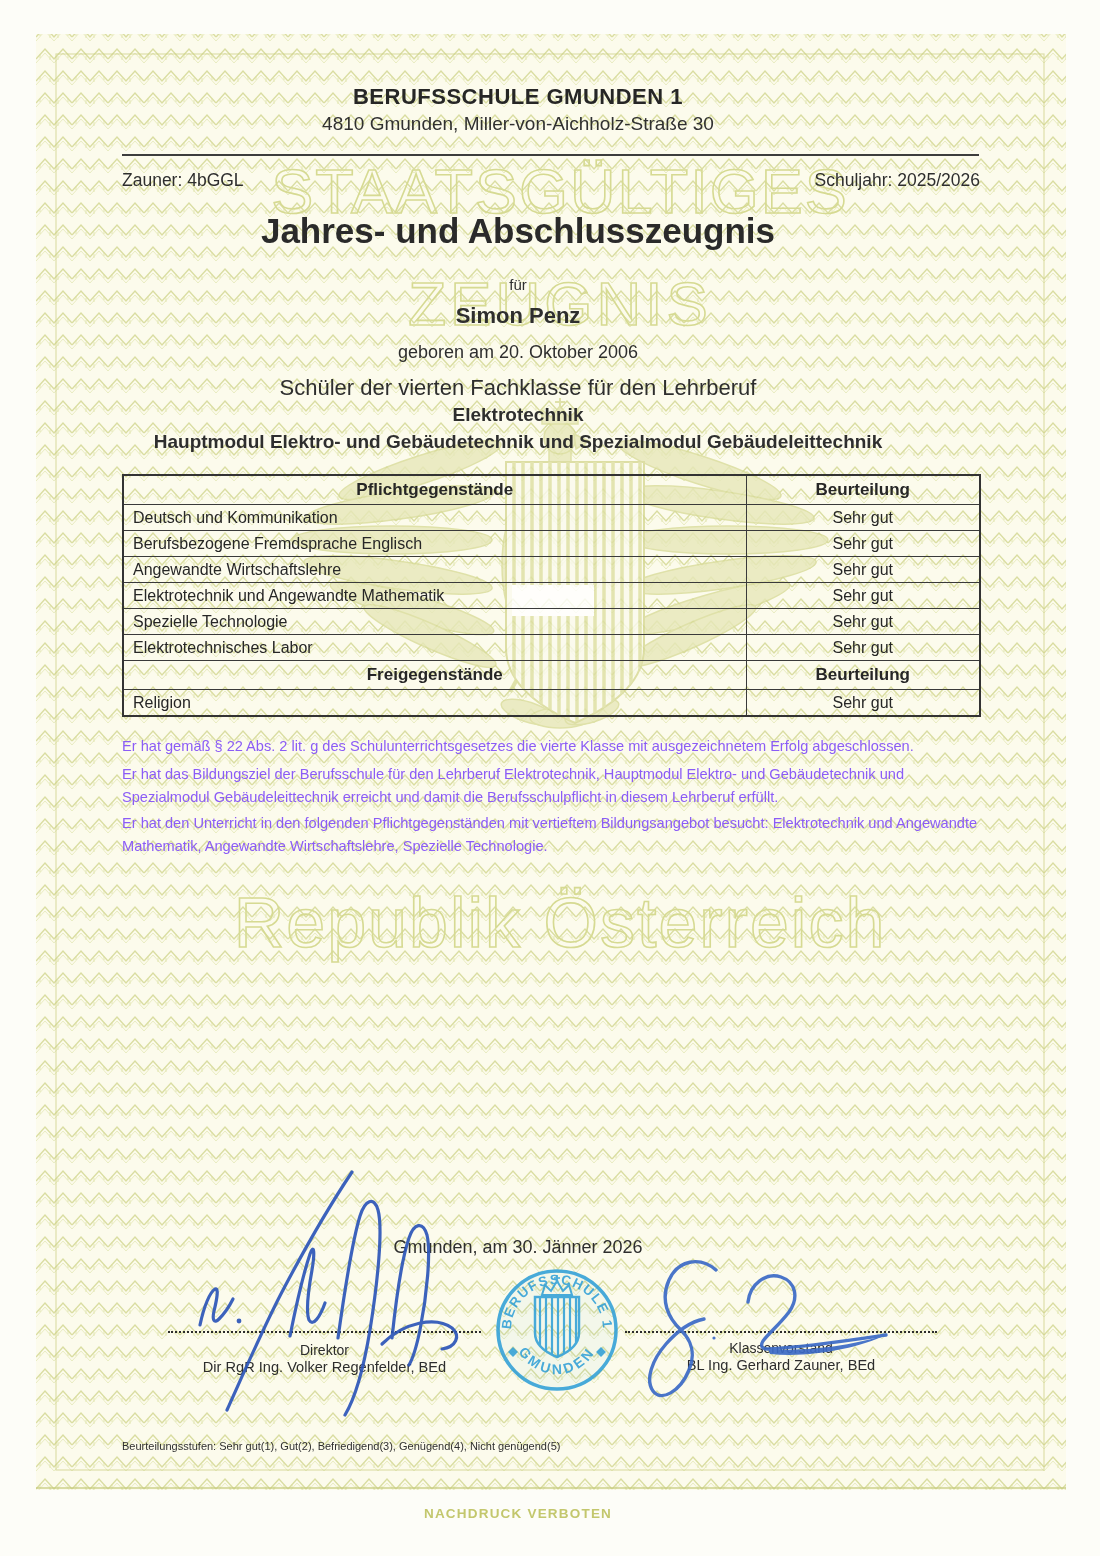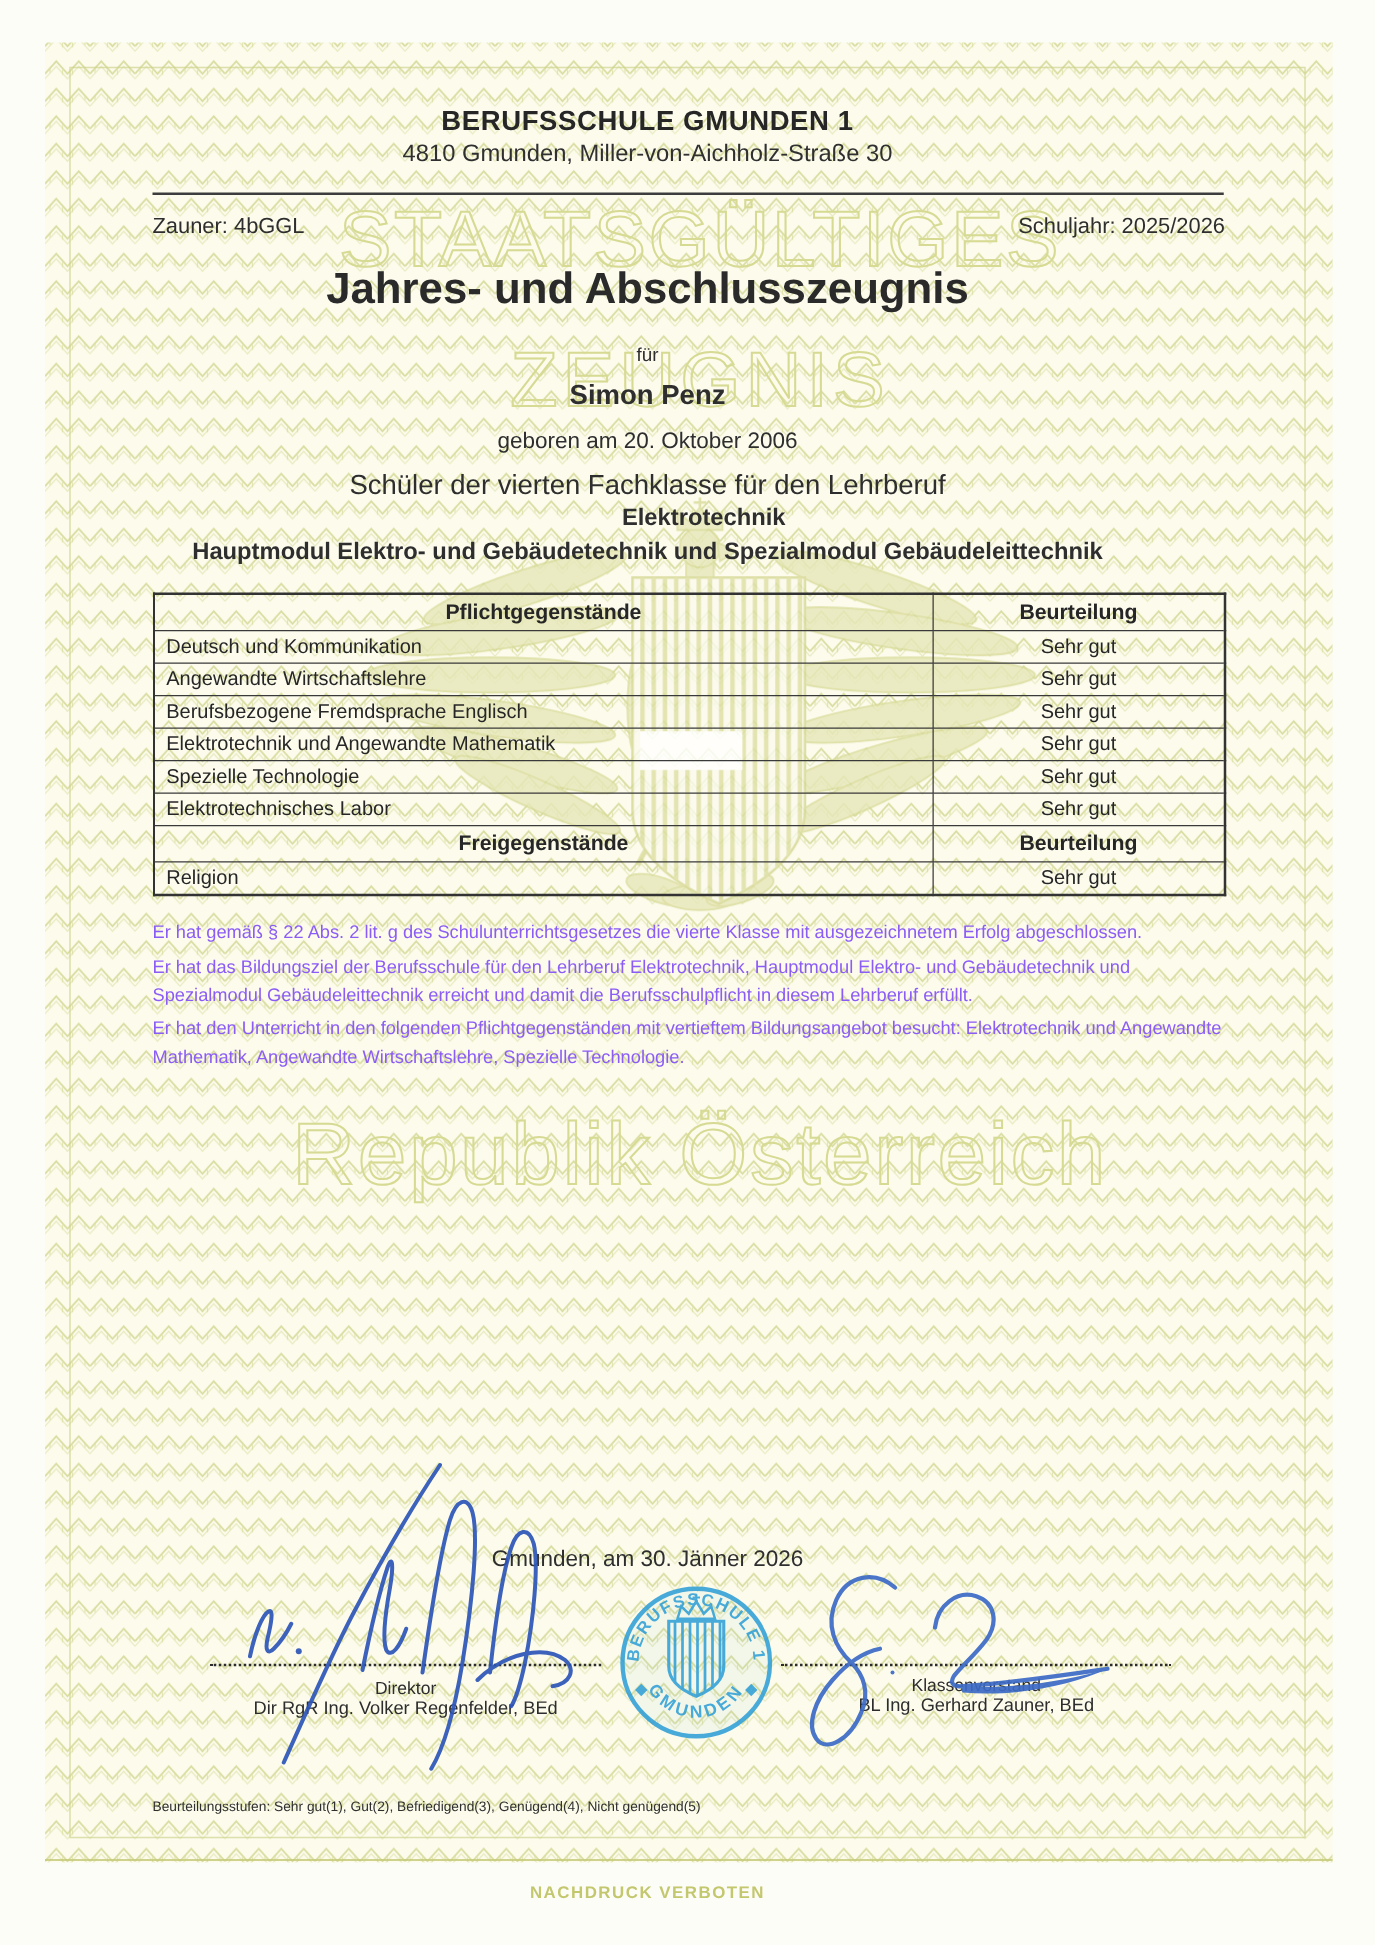--- a/index.html
+++ b/index.html
@@ -15,21 +15,21 @@
   .school-name{top:84px; font-size:22px; font-weight:bold; letter-spacing:.5px; color:#262626;}
   .school-address{top:113px; font-size:19px; color:#303030;}
   .rule-top{top:154px; left:122px; width:857px; border-top:2px solid #3d3d3d; height:0;}
   .klasse{top:170px; left:122px; font-size:17.5px;}
   .schuljahr{top:170px; right:120px; font-size:17.5px;}
   .doc-title{top:211px; font-size:35px; font-weight:bold; color:#2a2a2a;}
   .for-label{top:276px; font-size:15px;}
   .student-name{top:303px; font-size:22px; font-weight:bold;}
   .born-line{top:342px; font-size:18px;}
   .status-line{top:375px; font-size:22px;}
-  .profession{top:404px; font-size:19px; font-weight:bold;margin-left:45px;}
+  .profession{top:404px; font-size:19px; font-weight:bold;}
   .modules{top:431px; font-size:19px; font-weight:bold;}
 
   table.grades{
     position:absolute; top:474px; left:122px; width:857px;
     border-collapse:collapse; table-layout:fixed;
     background:transparent;
   }
   table.grades col.c-subj{width:623px;}
   table.grades col.c-grade{width:234px;}
   table.grades th, table.grades td{
@@ -171,25 +171,25 @@
     <tbody>
       <tr class="hdr">
         <th>Pflichtgegenstände</th>
         <th>Beurteilung</th>
       </tr>
       <tr>
         <td>Deutsch und Kommunikation</td>
         <td class="grade">Sehr gut</td>
       </tr>
       <tr>
+        <td>Berufsbezogene Fremdsprache Englisch</td>
+        <td class="grade">Sehr gut</td>
+      </tr>
+      <tr>
         <td>Angewandte Wirtschaftslehre</td>
-        <td class="grade">Sehr gut</td>
-      </tr>
-      <tr>
-        <td>Berufsbezogene Fremdsprache Englisch</td>
         <td class="grade">Sehr gut</td>
       </tr>
       <tr>
         <td>Elektrotechnik und Angewandte Mathematik</td>
         <td class="grade">Sehr gut</td>
       </tr>
       <tr>
         <td>Spezielle Technologie</td>
         <td class="grade">Sehr gut</td>
       </tr>

